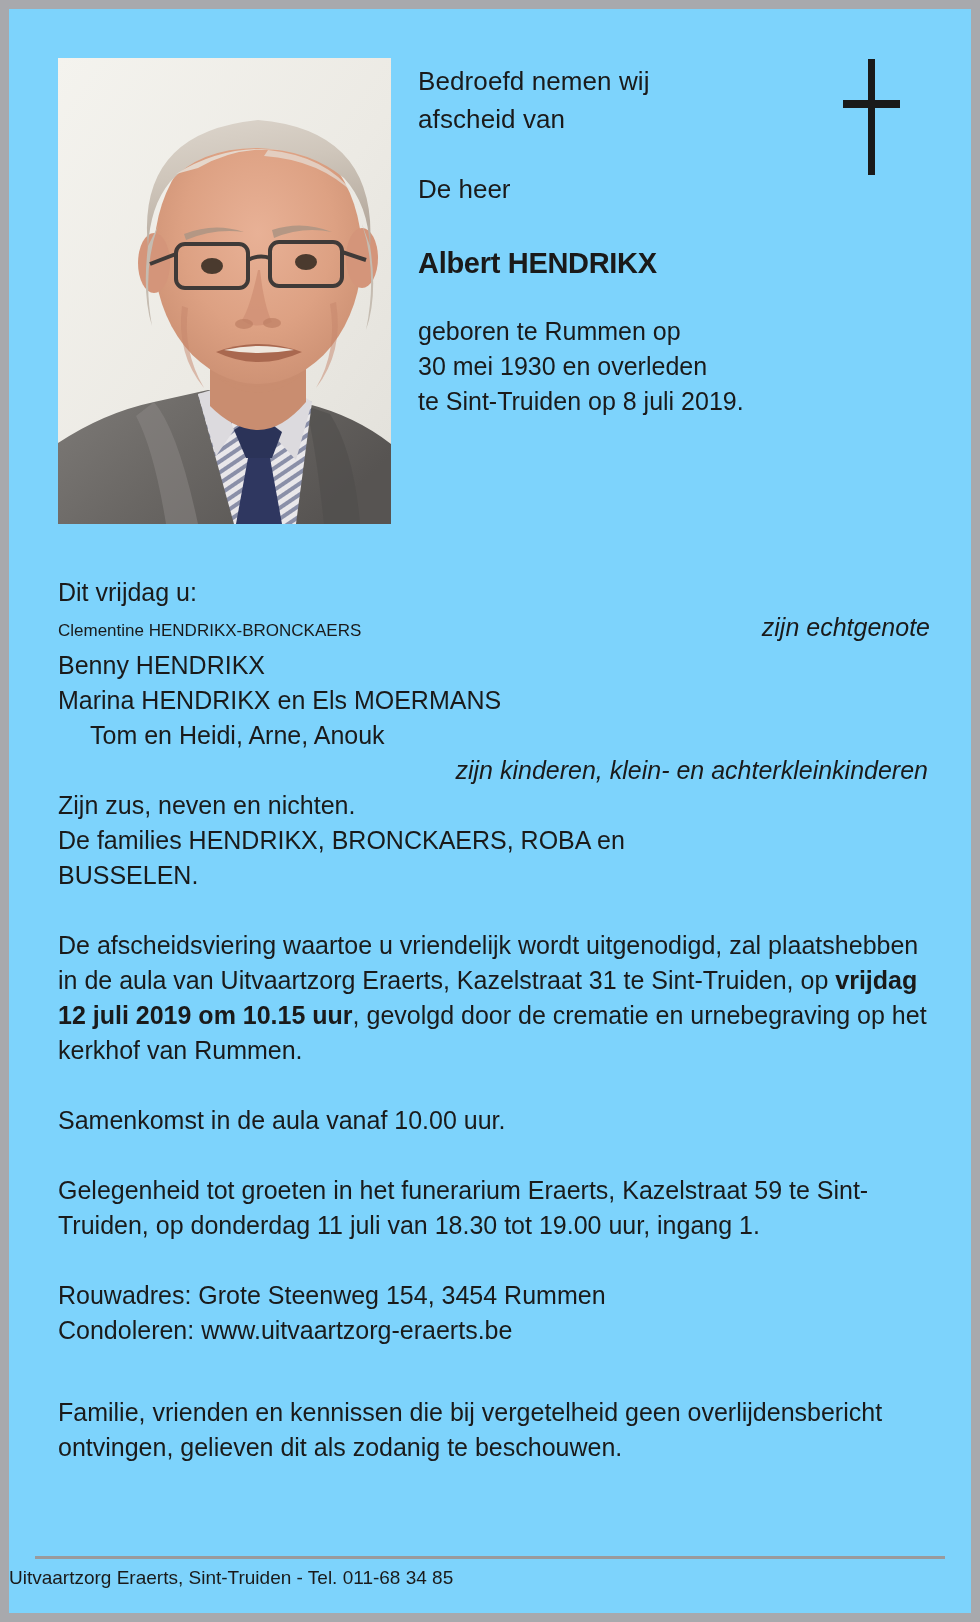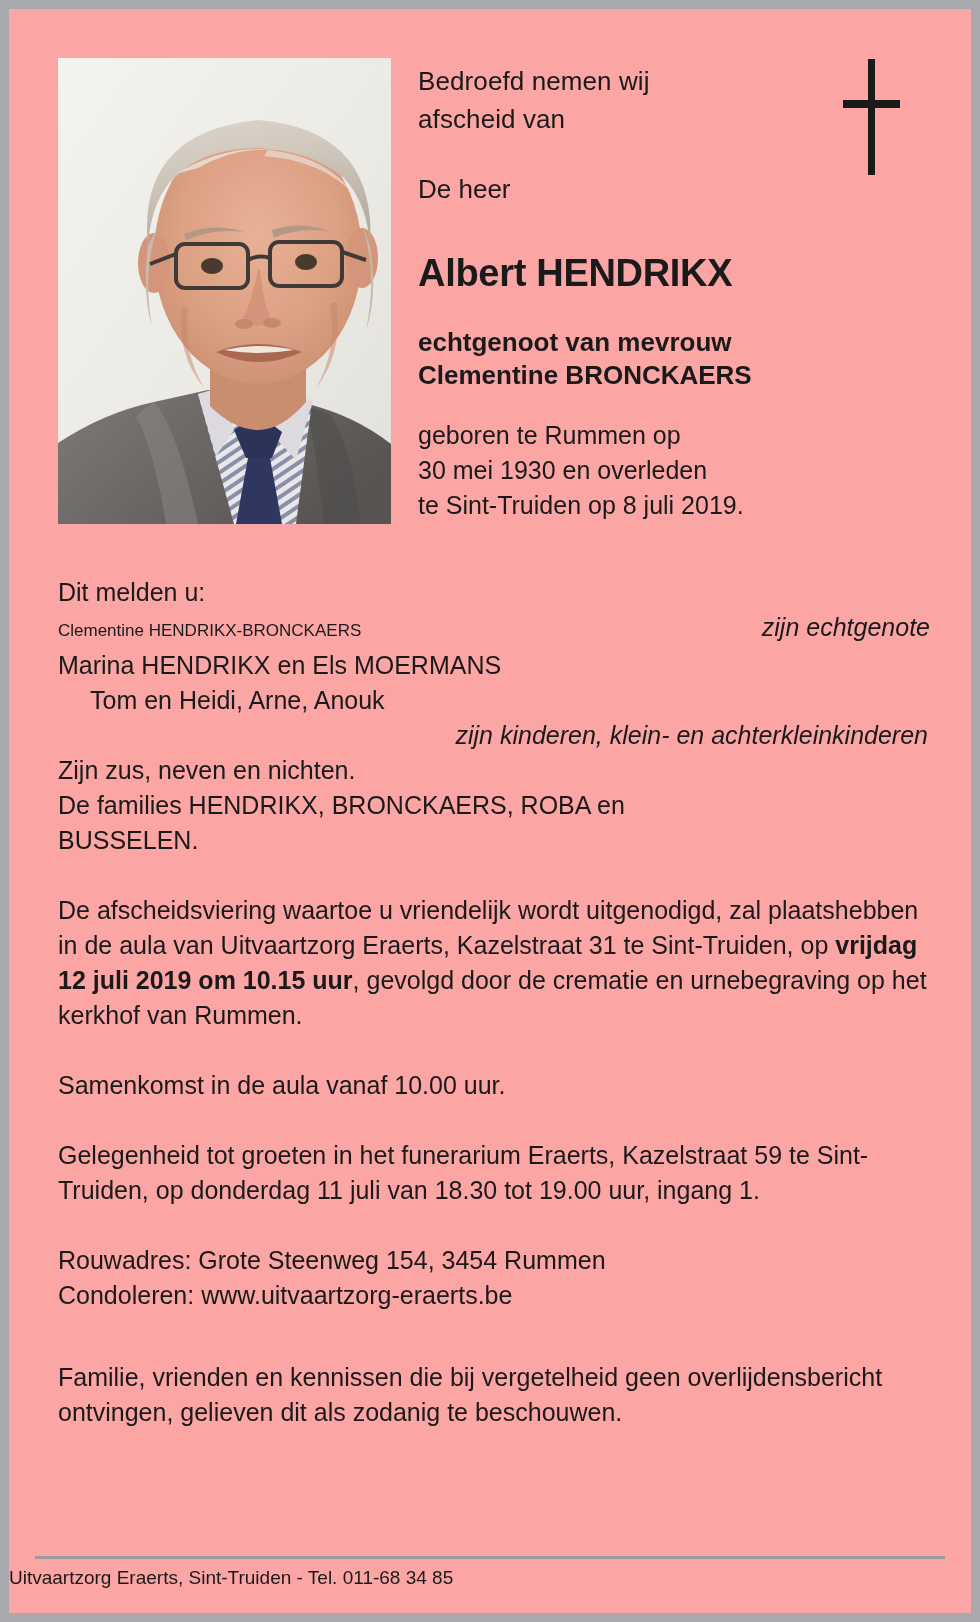--- a/index.html
+++ b/index.html
@@ -12,21 +12,21 @@
     font-family: "Liberation Sans", sans-serif;
     -webkit-font-smoothing: antialiased;
   }
 
   #notice-card {
     position: absolute;
     left: 9px;
     top: 9px;
     width: 962px;
     height: 1604px;
-    background: #fca5a5;
+    background: #7dd3fc;
     overflow: hidden;
   }
 
   
   #top-section {
     position: absolute;
     left: 0; top: 0;
     width: 962px;
     height: 520px;
   }
@@ -74,22 +74,22 @@
     line-height: 38px;
     color: #1a1a1a;
     font-weight: 400;
     letter-spacing: 0.1px;
   }
 
   #intro-block { margin-top: 4px; }
   #deceased-title { margin-top: 32px; font-size: 26px; line-height: 38px; color:#1a1a1a; }
 
   #deceased-name {
-    margin-top: 40px;
-    font-size: 38px;
+    margin-top: 30px;
+    font-size: 29px;
     line-height: 50px;
     font-weight: 700;
     color: #1a1a1a;
     letter-spacing: -0.3px;
     white-space: nowrap;
   }
 
   #spouse-block {
     margin-top: 28px;
     font-size: 26px;
@@ -272,43 +272,40 @@
     <div id="header-text">
       <div id="intro-block">
         <div class="hdr-line">Bedroefd nemen wij</div>
         <div class="hdr-line">afscheid van</div>
       </div>
 
       <div id="deceased-title">De heer</div>
 
       <div id="deceased-name">Albert HENDRIKX</div>
 
-      <div id="spouse-block">
-        <div>echtgenoot van mevrouw</div>
-        <div>Clementine BRONCKAERS</div>
-      </div>
 
       <div id="birth-death-block">
         <div>geboren te Rummen op</div>
         <div>30 mei 1930 en overleden</div>
         <div>te Sint-Truiden op 8 juli 2019.</div>
       </div>
     </div>
   </div>
 
   <div id="body-section">
 
     <div id="family-block">
-      <div class="body-line">Dit melden u:</div>
+      <div class="body-line">Dit vrijdag u:</div>
 
       <div class="relation-row">
         <span class="rel-name">Clementine HENDRIKX-BRONCKAERS</span>
         <span class="relation-label">zijn echtgenote</span>
       </div>
 
+      <div class="body-line">Benny HENDRIKX</div>
       <div class="body-line">Marina HENDRIKX en Els MOERMANS</div>
       <div class="body-line indent-1">Tom en Heidi, Arne, Anouk</div>
       <div class="relation-label align-right">zijn kinderen, klein- en achterkleinkinderen</div>
     </div>
 
     <div id="relatives-block">
       <div class="body-line">Zijn zus, neven en nichten.</div>
       <div class="body-line">De families HENDRIKX, BRONCKAERS, ROBA en</div>
       <div class="body-line">BUSSELEN.</div>
     </div>

